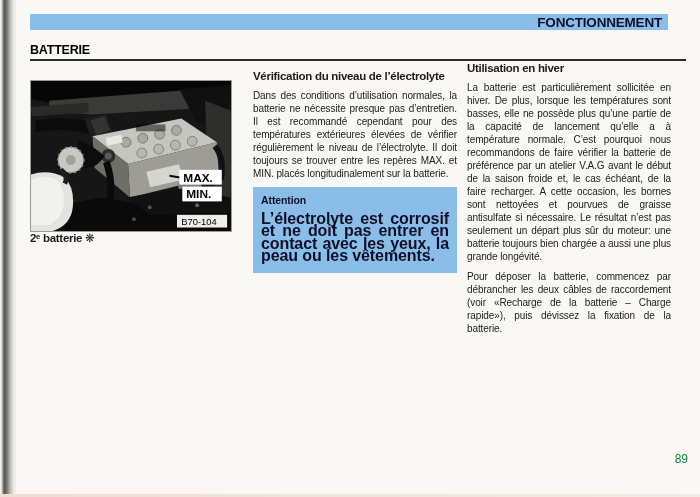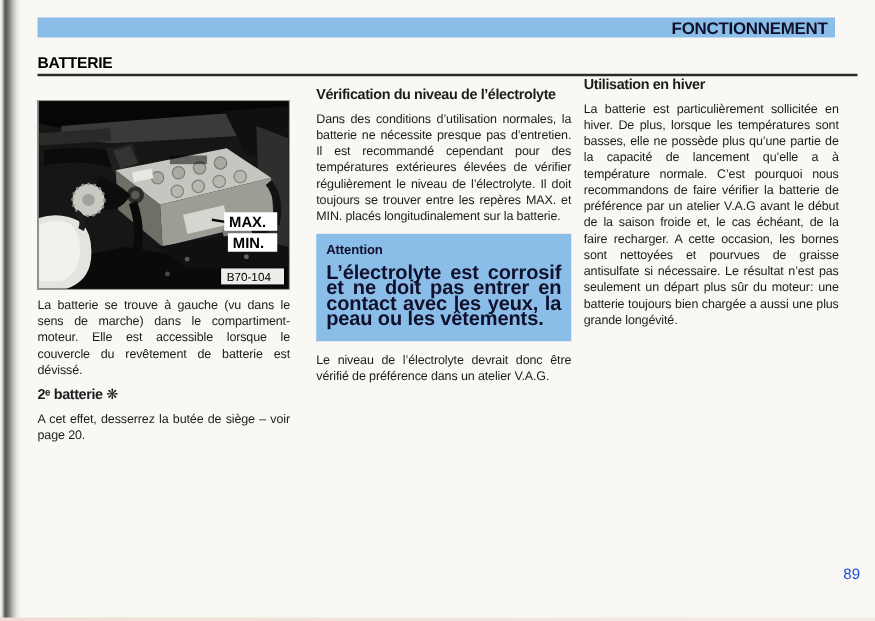--- a/index.html
+++ b/index.html
@@ -55,21 +55,21 @@
   .attention{
     background:#8abde8;padding:7px 8px 4px 8px;margin:3px 0 9px 0;
   }
   .attention .att-title{
     font-weight:700;font-size:10.5px;margin:0 0 6px 0;text-align:left;color:#10102a;
   }
   .attention p{
     font-weight:700;font-size:16px;line-height:12.5px;color:#10102a;margin-bottom:6px;
   }
   .page-number{
-    position:absolute;right:12px;top:452px;font-size:12px;color:#1d4ed8;
+    position:absolute;right:12px;top:452px;font-size:12px;color:#15803d;
   }
 </style>
 </head>
 <body>
 
 <div class="page">
 
   <div class="binding"></div>
 
   <div class="header-bar">
@@ -151,38 +151,36 @@
         <rect x="153" y="107" width="40" height="15" fill="#ffffff"></rect>
         <text x="157" y="119" font-family="Liberation Sans, DejaVu Sans, sans-serif" font-size="12" font-weight="700" fill="#000">MIN.</text>
       </g>
 
       <g>
         <rect x="147" y="135" width="52" height="14" fill="#ededea" stroke="#000" stroke-width="1"></rect>
         <text x="152" y="146" font-family="Liberation Sans, DejaVu Sans, sans-serif" font-size="9.5" fill="#000">B70-104</text>
       </g>
     </svg>
 
-    <p class="caption">La batterie se trouve à gauche (vu dans le sens de marche) dans le compartiment-moteur. Elle est accessible lorsque le couvercle du revêtement de batterie est dévissé.</p>
 
     <h3 class="h2-sub">2ᵉ batterie ❋</h3>
-    <p>A cet effet, desserrez la butée de siège – voir page 20.</p>
   </div>
 
   <div class="col col2">
     <h3>Vérification du niveau de l’électrolyte</h3>
     <p>Dans des conditions d’utilisation normales, la batterie ne nécessite presque pas d’entretien. Il est recommandé cependant pour des températures extérieures élevées de vérifier régulièrement le niveau de l’électrolyte. Il doit toujours se trouver entre les repères MAX. et MIN. placés longitudinalement sur la batterie.</p>
 
     <div class="attention">
       <p class="att-title">Attention</p>
       <p>L’électrolyte est corrosif et ne doit pas entrer en contact avec les yeux, la peau ou les vêtements.</p>
     </div>
 
-    <p>Le niveau de l’électrolyte devrait donc être vérifié de préférence dans un atelier V.A.G.</p>
   </div>
 
   <div class="col col3">
     <h3>Utilisation en hiver</h3>
     <p>La batterie est particulièrement sollicitée en hiver. De plus, lorsque les températures sont basses, elle ne possède plus qu’une partie de la capacité de lancement qu’elle a à température normale. C’est pourquoi nous recommandons de faire vérifier la batterie de préférence par un atelier V.A.G avant le début de la saison froide et, le cas échéant, de la faire recharger. A cette occasion, les bornes sont nettoyées et pourvues de graisse antisulfate si nécessaire. Le résultat n’est pas seulement un départ plus sûr du moteur: une batterie toujours bien chargée a aussi une plus grande longévité.</p>
+    <p>Pour déposer la batterie, commencez par débrancher les deux câbles de raccordement (voir «Recharge de la batterie – Charge rapide»), puis dévissez la fixation de la batterie.</p>
   </div>
 
   <div class="page-number">89</div>
 
 </div>
 
 </body></html>

